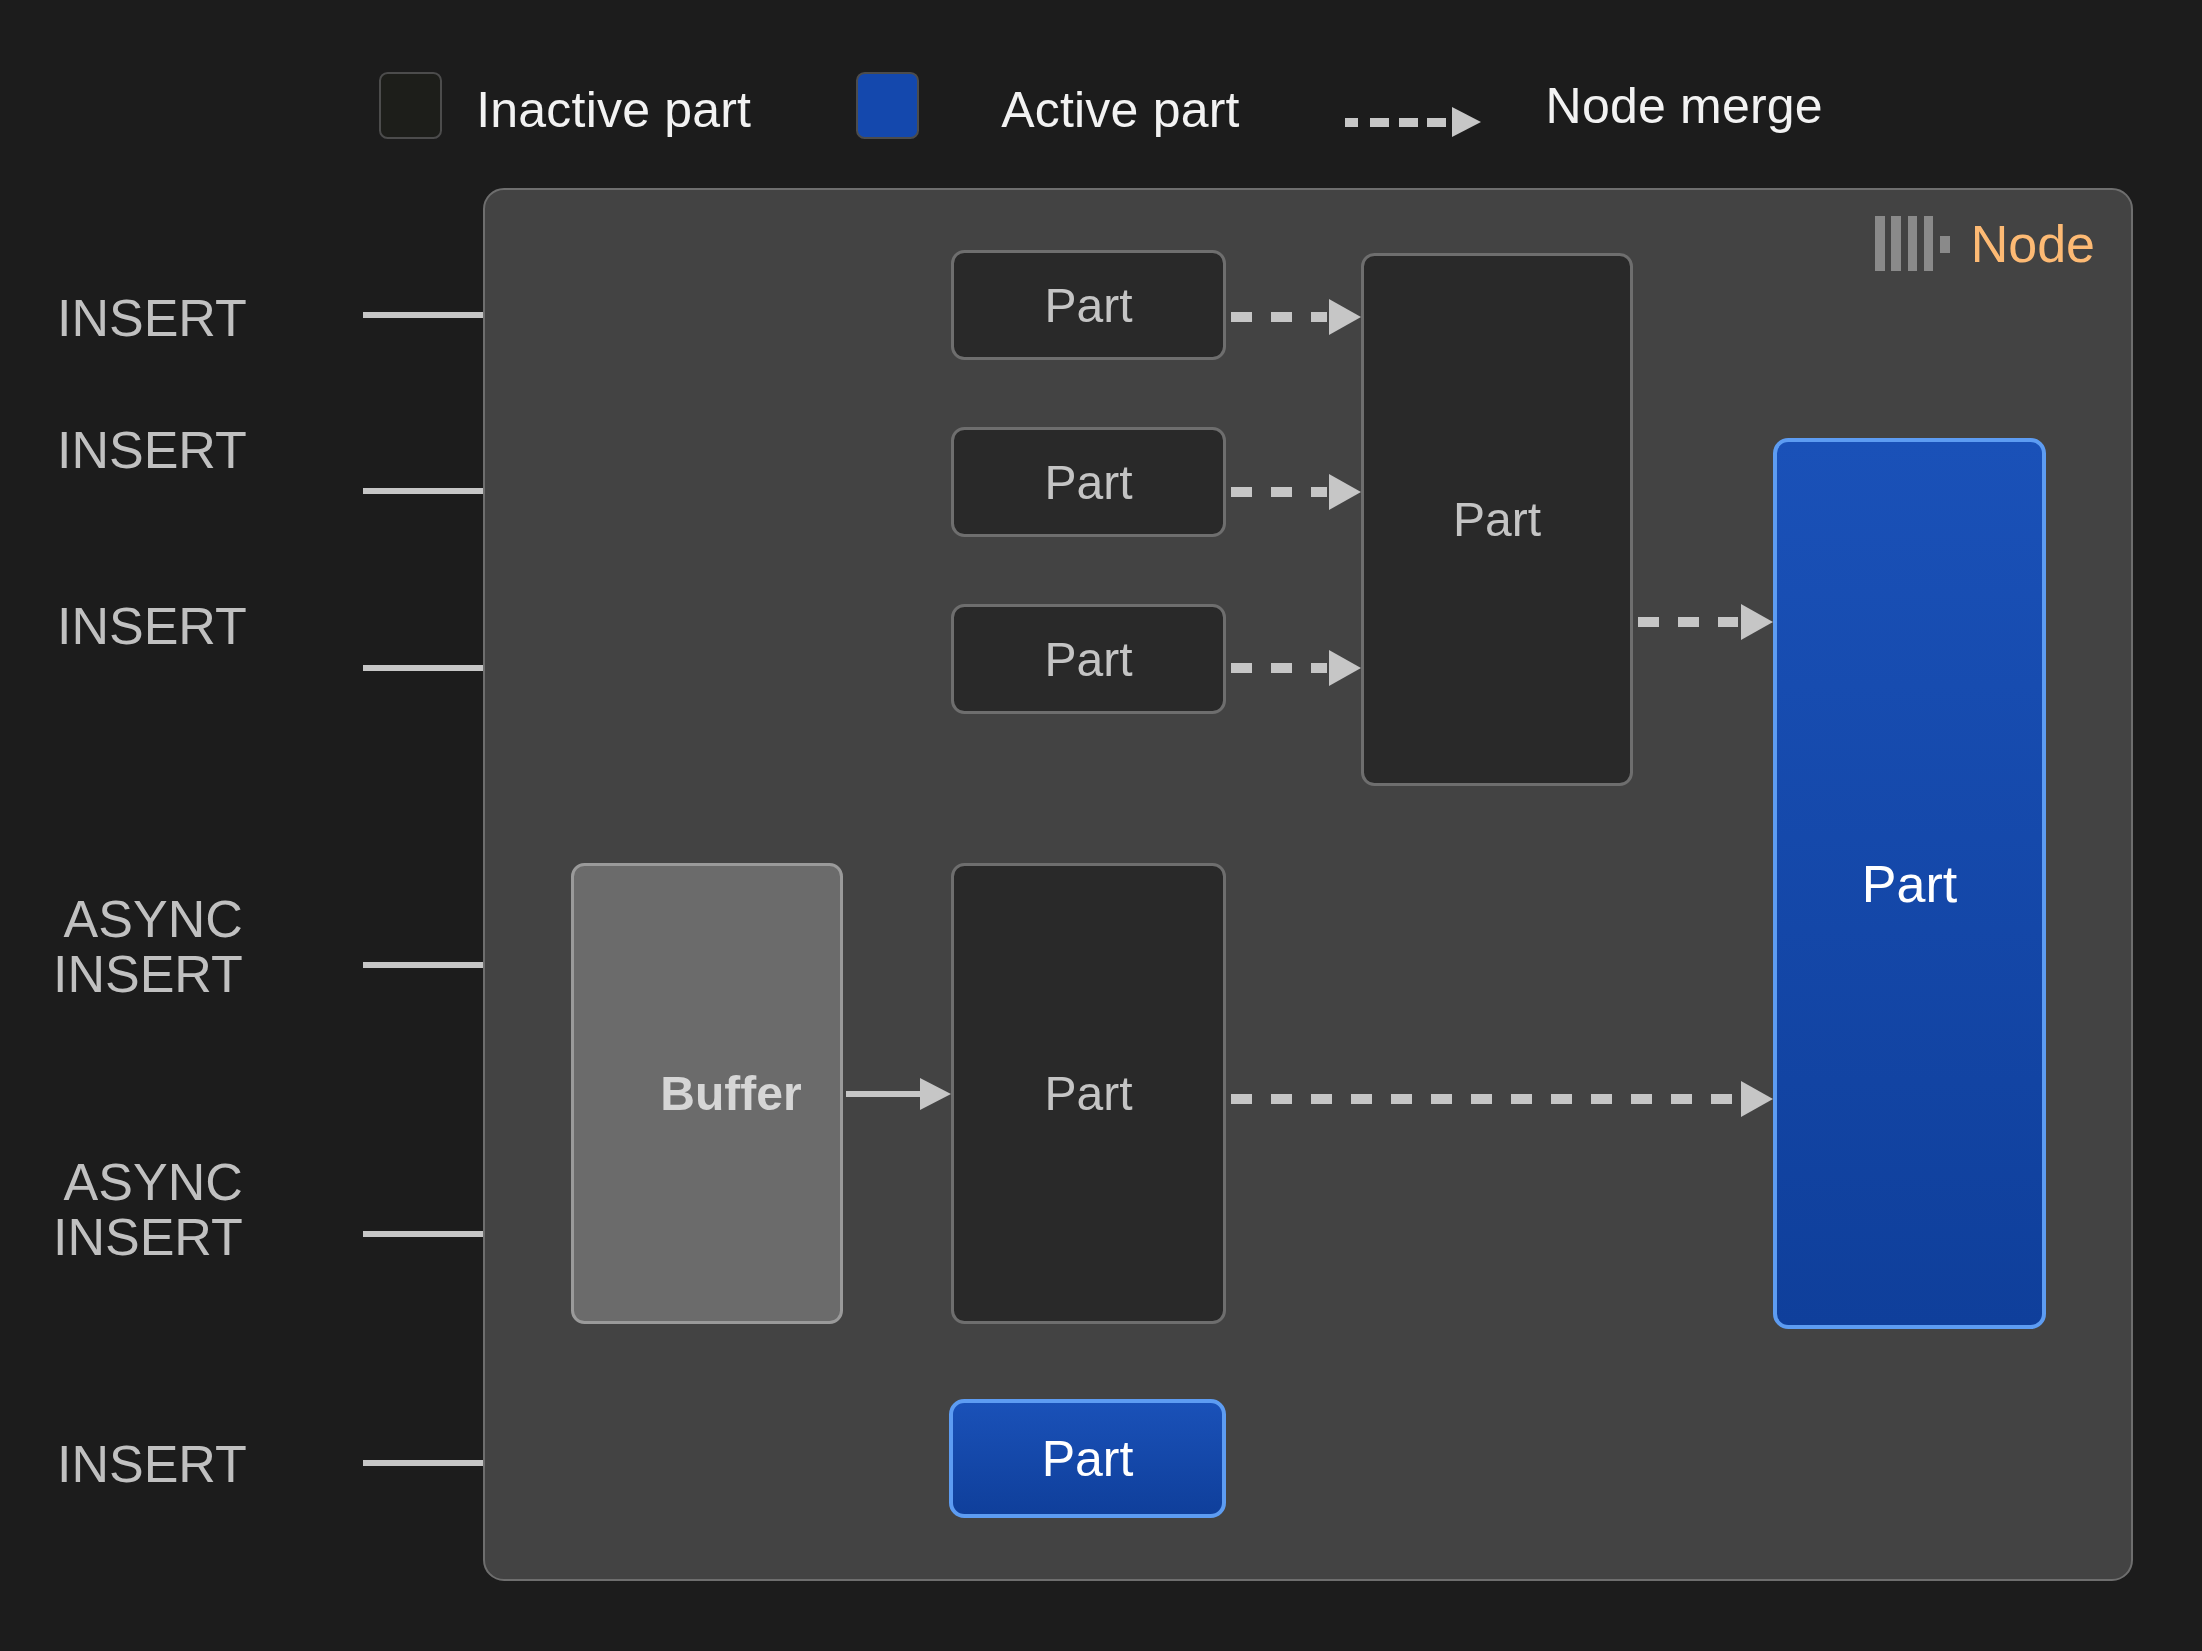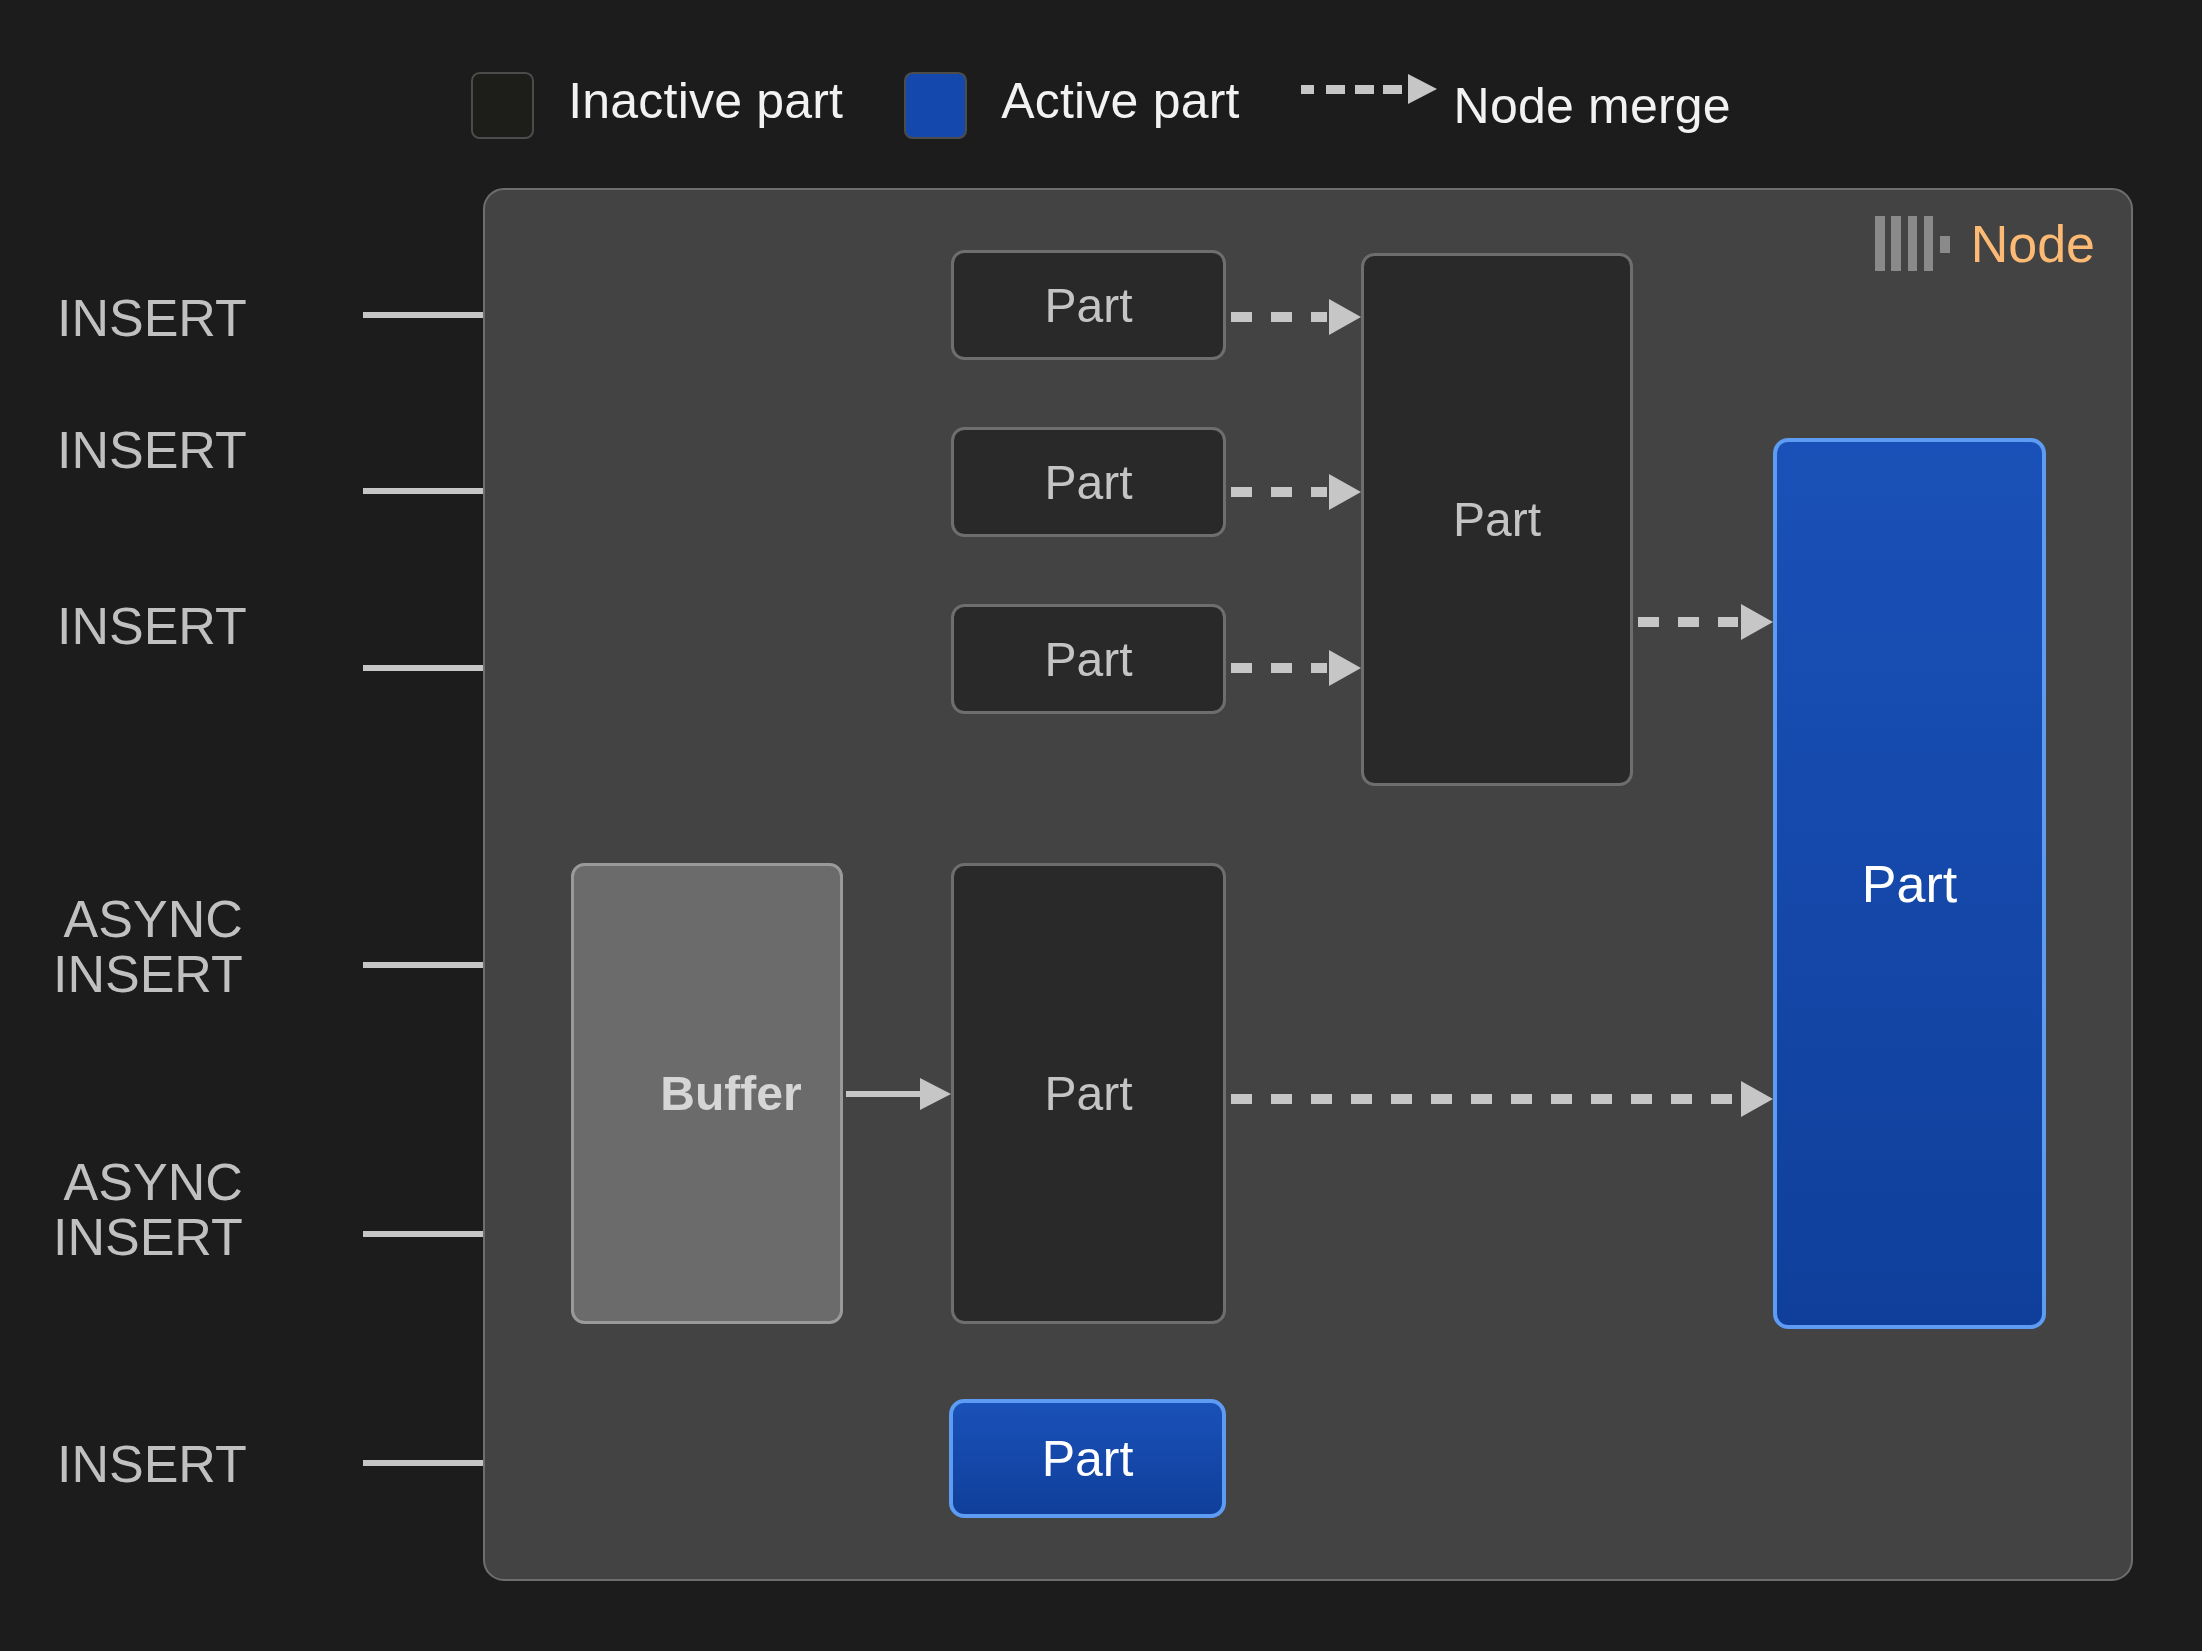--- a/index.html
+++ b/index.html
@@ -29,23 +29,23 @@
     left: 0; top: 53px;
     width: 2202px;
     height: 105px;
     display: flex;
     align-items: center;
     justify-content: center;
     gap: 0;
   }
   .legend-item {
     display: flex;
-    align-items: flex-start;
-  }
-  .legend-item + .legend-item { margin-left: 61px; }
+    align-items: flex-end;
+  }
+  .legend-item + .legend-item { margin-left: 105px; gap: 48px; }
 
   .swatch {
     width: 63px;
     height: 67px;
     border-radius: 8.6px;
     box-sizing: border-box;
   }
   .swatch.inactive {
     background: #1d1e1a;
     border: 2.9px solid #4c4c4c;

